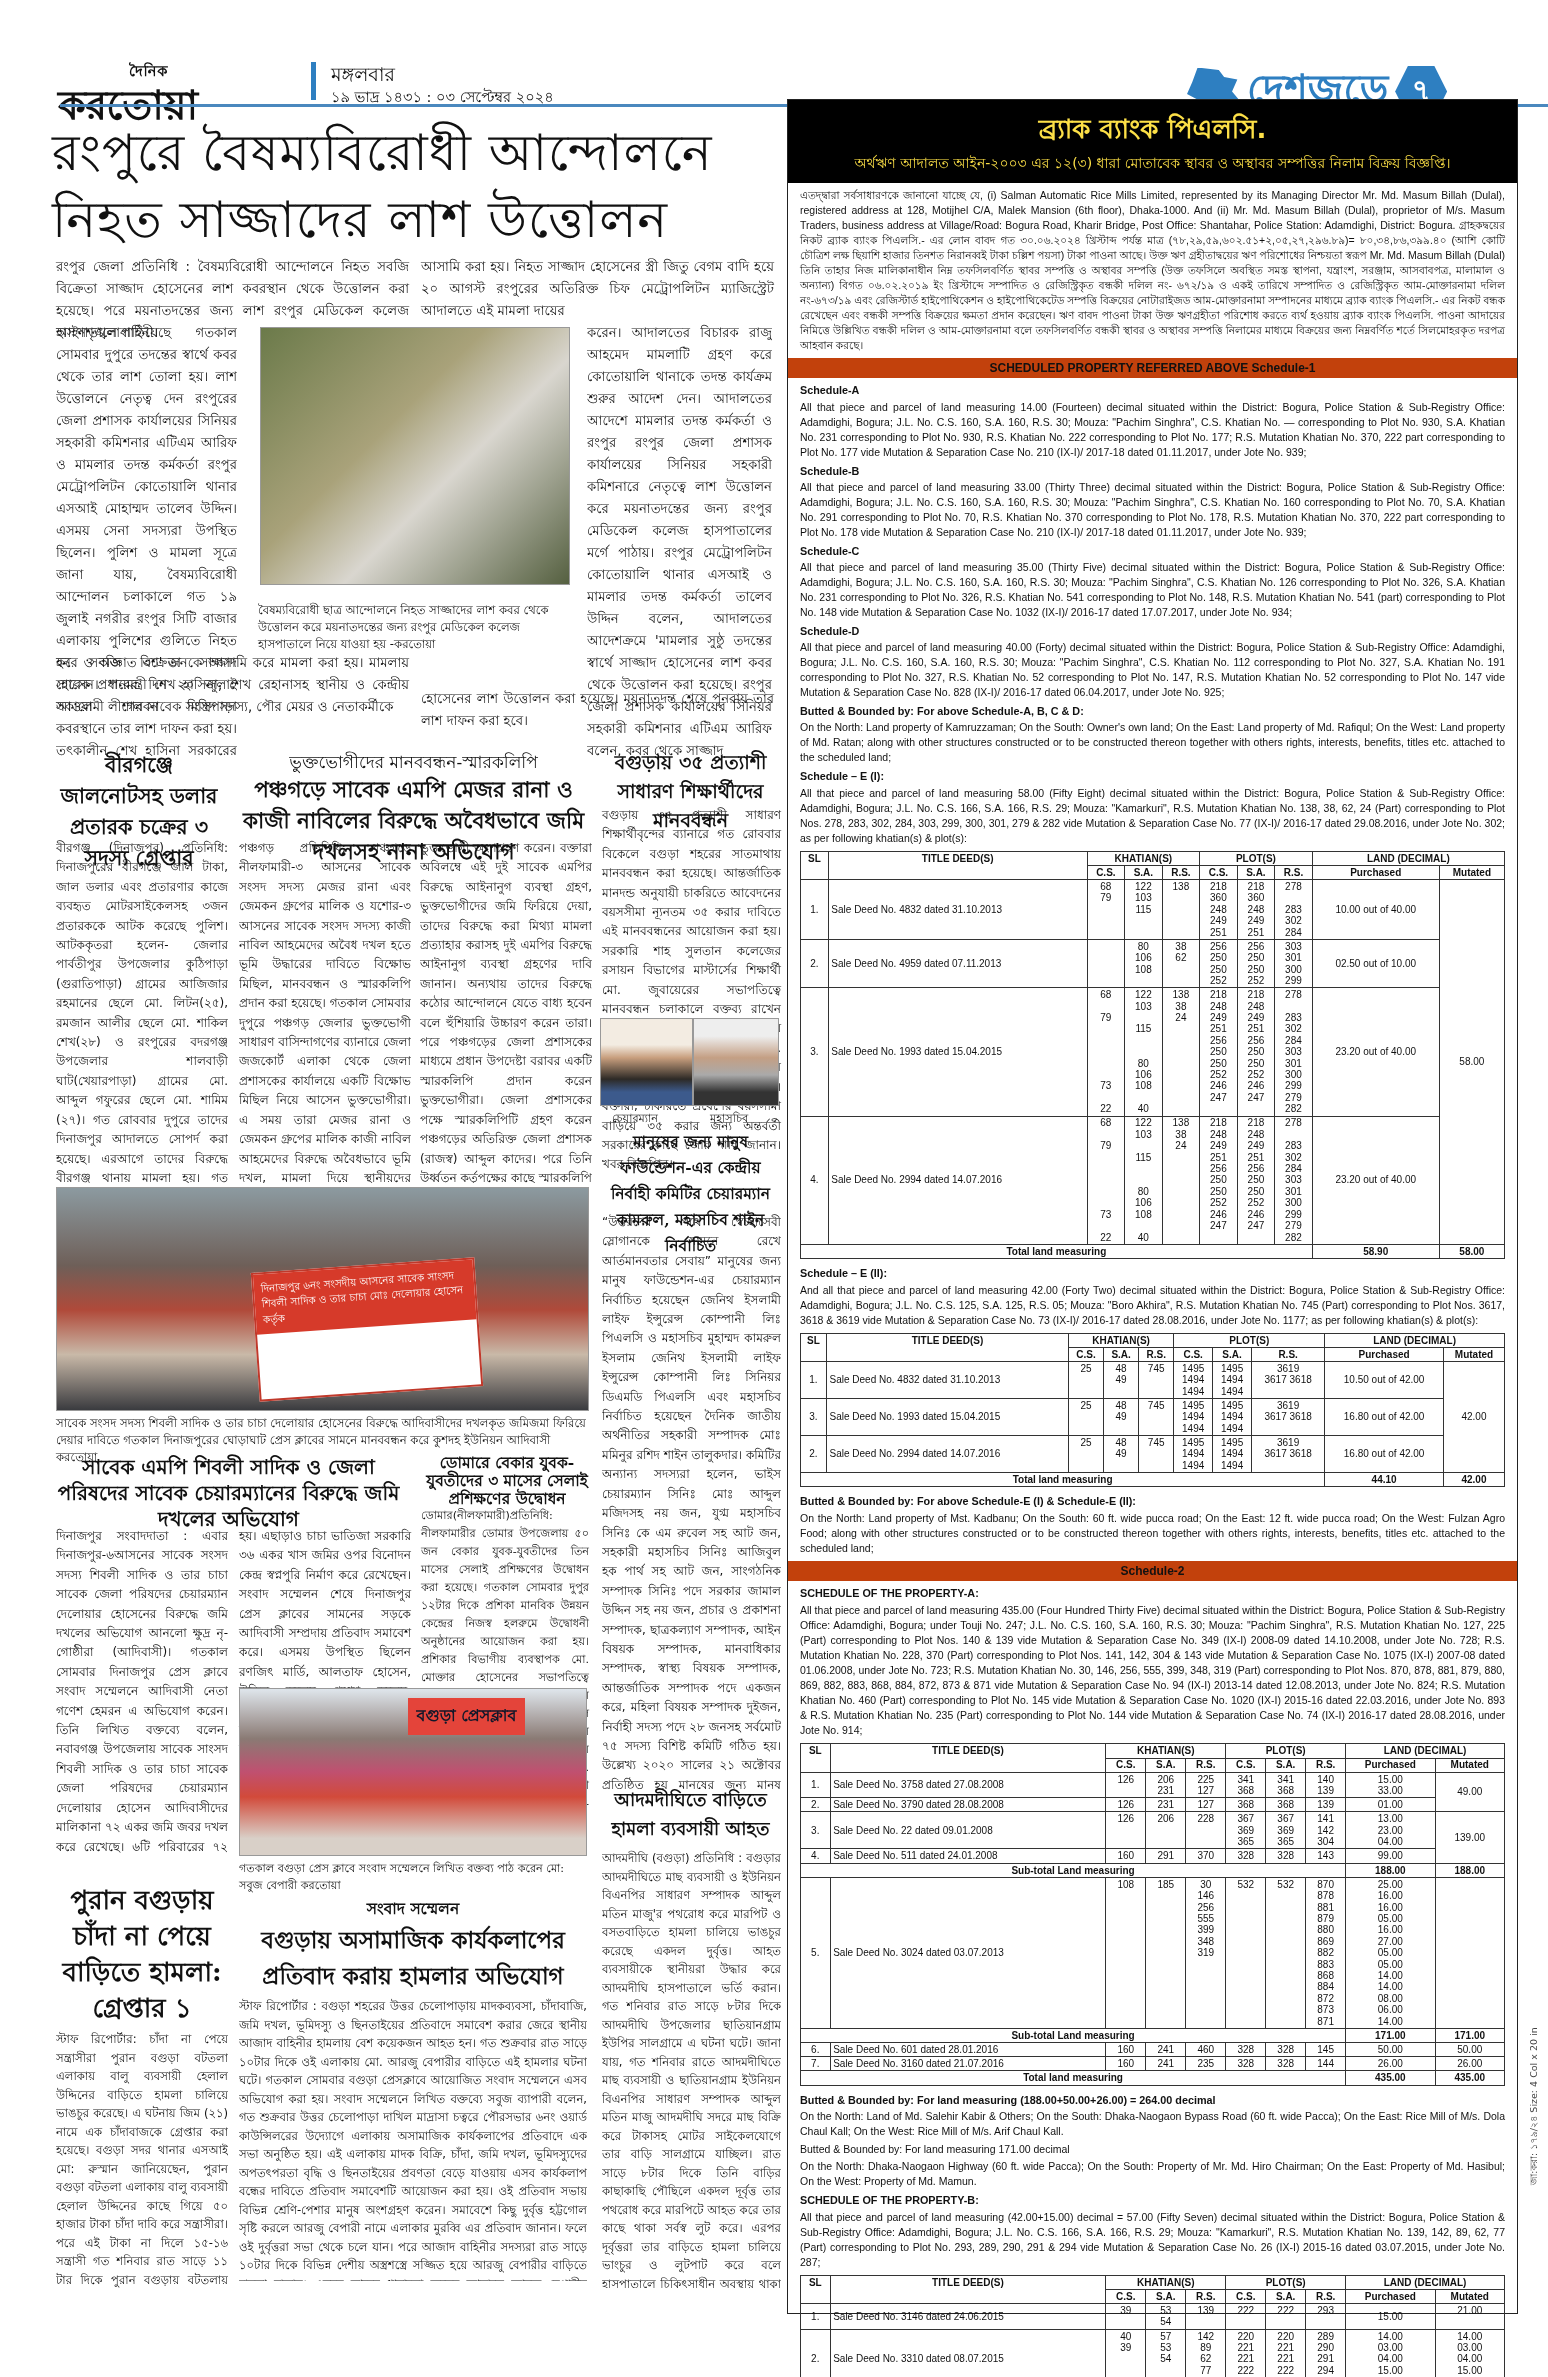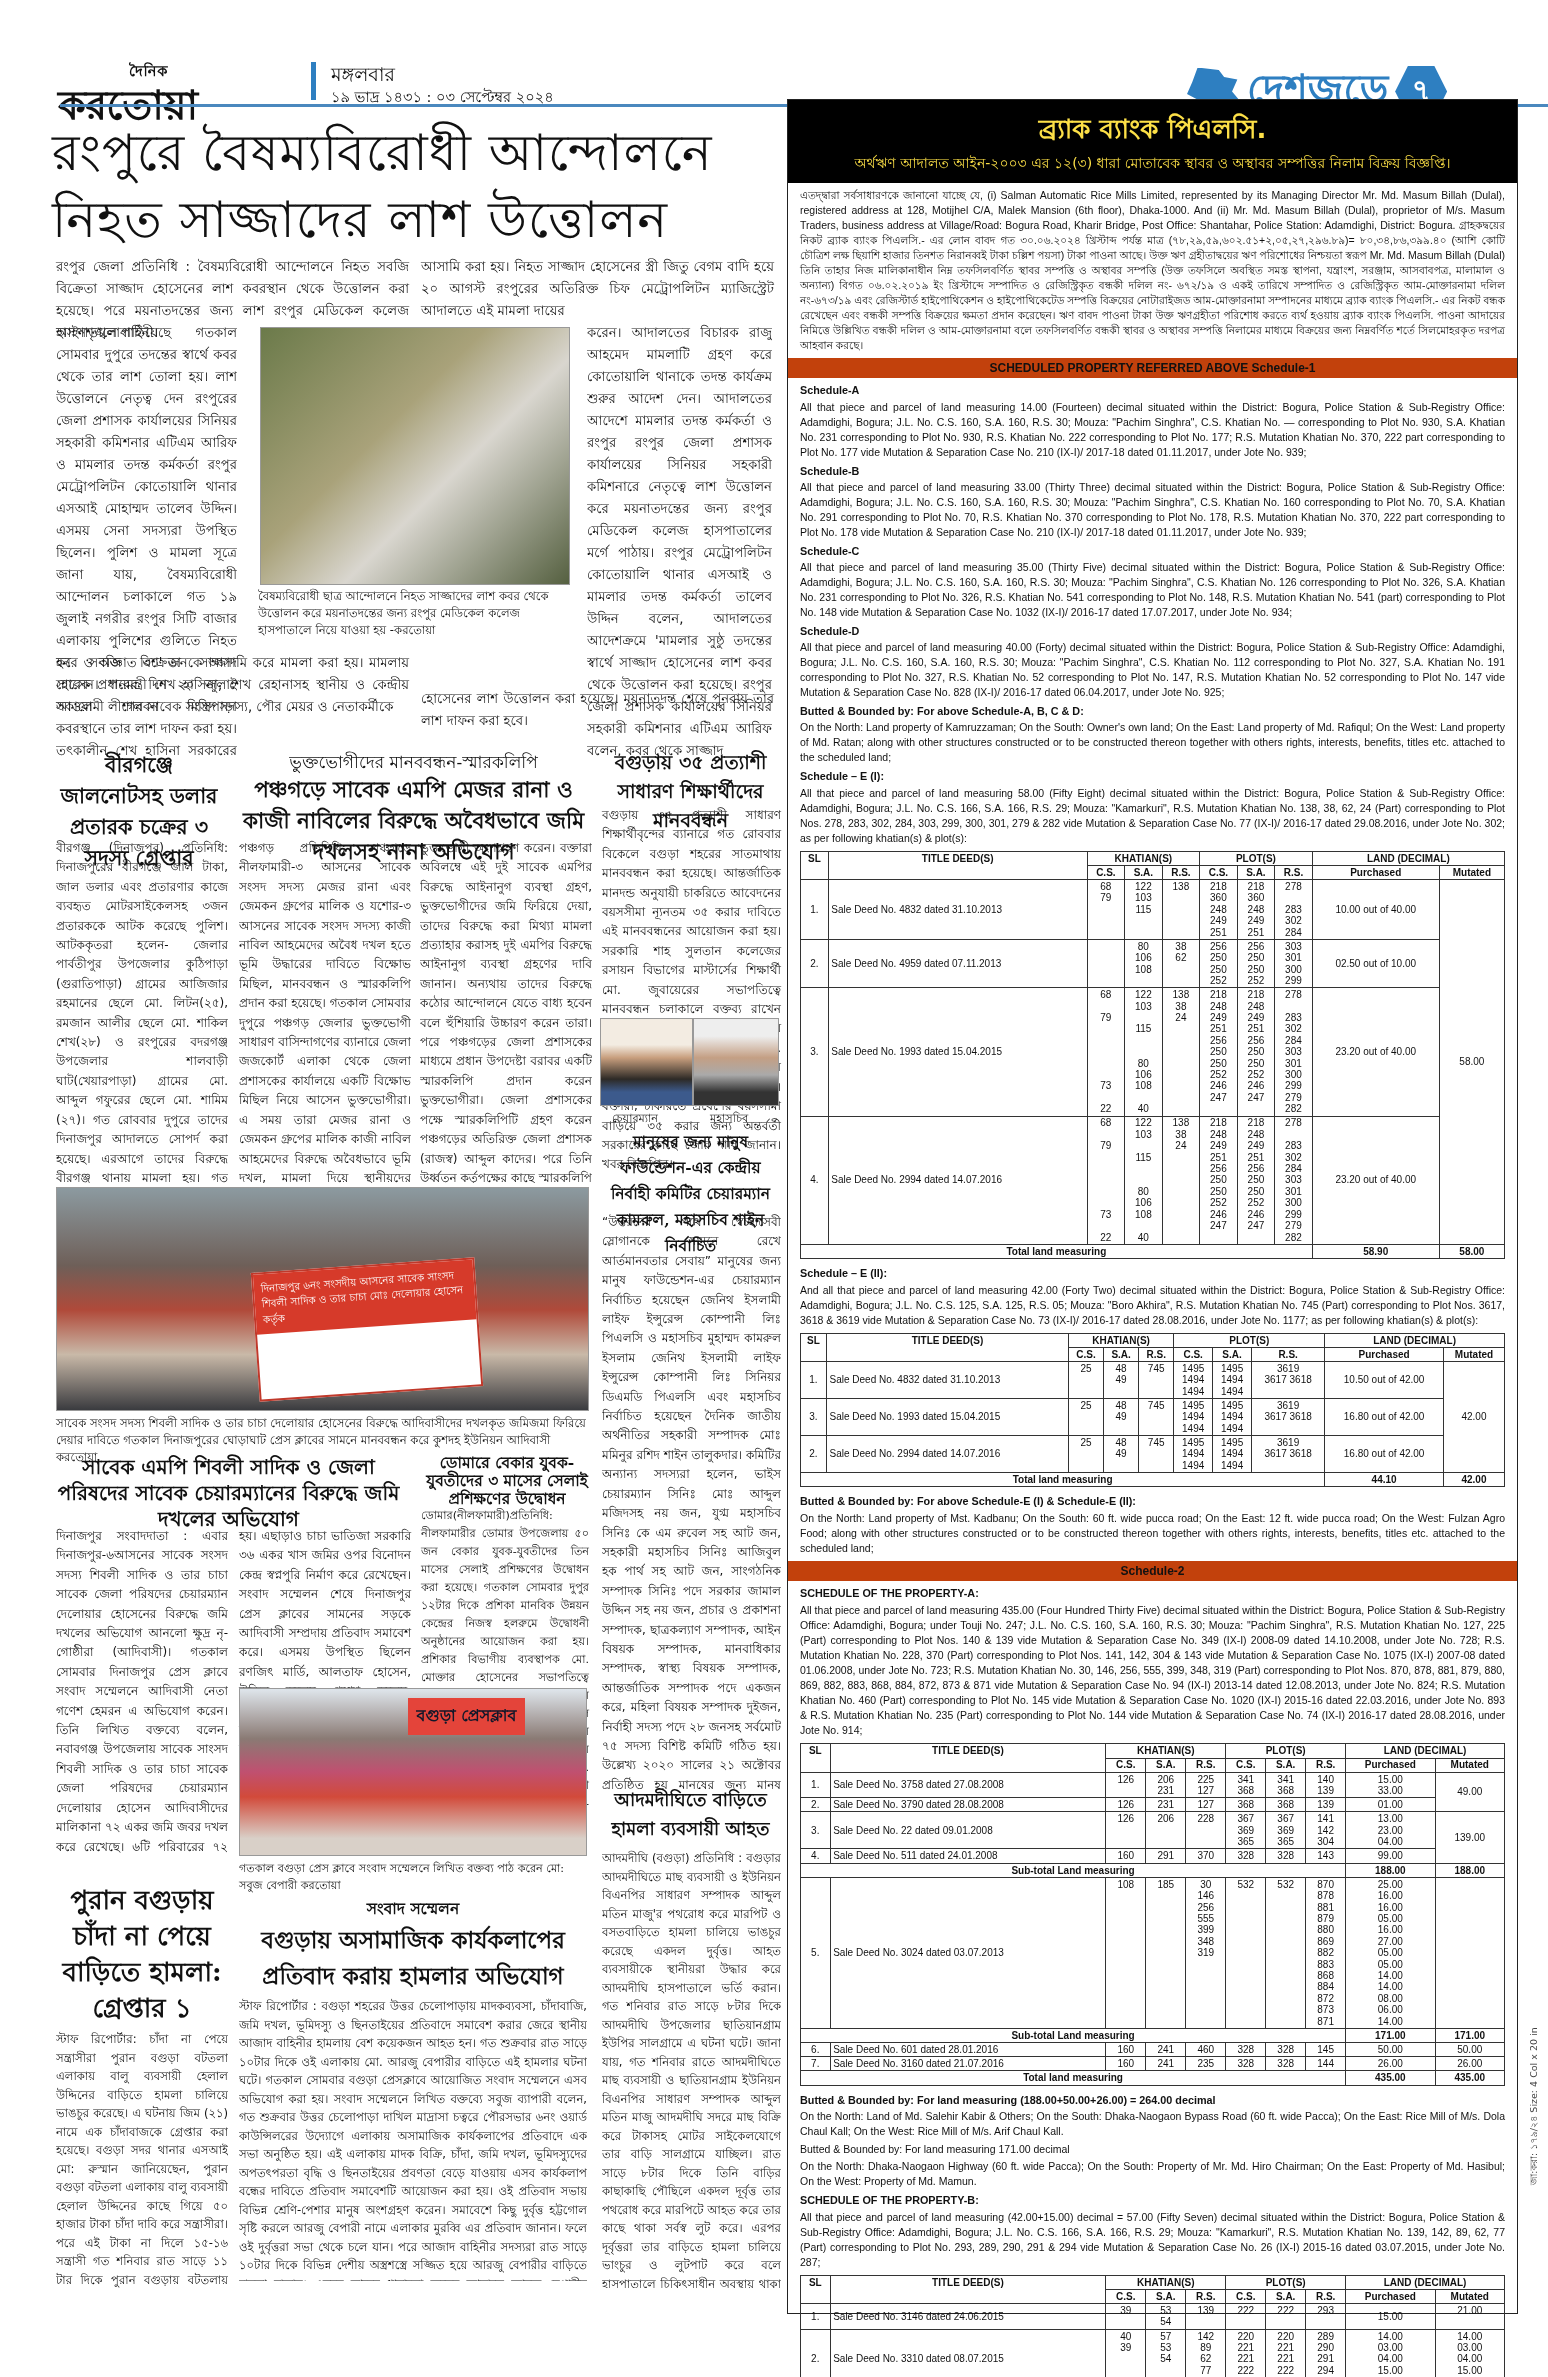--- a/index.html
+++ b/index.html
@@ -55,21 +55,21 @@
 <div class="abs rule"></div>
 
 <div class="abs lead-h">
   <div>রংপুরে বৈষম্যবিরোধী আন্দোলনে</div>
   <div>নিহত সাজ্জাদের লাশ উত্তোলন</div>
 </div>
 <div class="col" style="left:56px;top:256px;width:353px">রংপুর জেলা প্রতিনিধি : বৈষম্যবিরোধী আন্দোলনে নিহত সবজি বিক্রেতা সাজ্জাদ হোসেনের লাশ কবরস্থান থেকে উত্তোলন করা হয়েছে। পরে ময়নাতদন্তের জন্য লাশ রংপুর মেডিকেল কলেজ হাসপাতালে পাঠিয়েছে</div>
 <div class="col" style="left:421px;top:256px;width:353px">আসামি করা হয়। নিহত সাজ্জাদ হোসেনের স্ত্রী জিতু বেগম বাদি হয়ে ২০ আগস্ট রংপুরের অতিরিক্ত চিফ মেট্রোপলিটন ম্যাজিস্ট্রেট আদালতে এই মামলা দায়ের</div>
 <div class="col" style="left:56px;top:322px;width:181px;height:434px;overflow:hidden">আইনশৃঙ্খলাবাহিনী। গতকাল সোমবার দুপুরে তদন্তের স্বার্থে কবর থেকে তার লাশ তোলা হয়। লাশ উত্তোলনে নেতৃত্ব দেন রংপুরের জেলা প্রশাসক কার্যালয়ের সিনিয়র সহকারী কমিশনার এটিএম আরিফ ও মামলার তদন্ত কর্মকর্তা রংপুর মেট্রোপলিটন কোতোয়ালি থানার এসআই মোহাম্মদ তালেব উদ্দিন। এসময় সেনা সদস্যরা উপস্থিত ছিলেন। পুলিশ ও মামলা সূত্রে জানা যায়, বৈষম্যবিরোধী আন্দোলন চলাকালে গত ১৯ জুলাই নগরীর রংপুর সিটি বাজার এলাকায় পুলিশের গুলিতে নিহত হন সবজি বিক্রেতা সাজ্জাদ হোসেন। পরের দিন ২০ জুলাই সকালে শালবন মিস্ত্রিপাড়া কবরস্থানে তার লাশ দাফন করা হয়। তৎকালীন শেখ হাসিনা সরকারের পতন হওয়ার এক মাস পর ৫৭ জনের নাম উল্লেখ</div>
 <div class="photo" style="left:260px;top:327px;width:310px;height:258px"></div>
-<div class="caption" style="left:258px;top:588px;width:314px">বৈষম্যবিরোধী ছাত্র আন্দোলনে নিহত সাজ্জাদের লাশ কবর থেকে উত্তোলন করে ময়নাতদন্তের জন্য রংপুর মেডিকেল কলেজ হাসপাতালে নিয়ে যাওয়া হয় -করতোয়া</div>
+<div class="caption" style="left:258px;top:602px;width:314px">বৈষম্যবিরোধী ছাত্র আন্দোলনে নিহত সাজ্জাদের লাশ কবর থেকে উত্তোলন করে ময়নাতদন্তের জন্য রংপুর মেডিকেল কলেজ হাসপাতালে নিয়ে যাওয়া হয় -করতোয়া</div>
 <div class="col" style="left:587px;top:322px;width:185px;height:434px;overflow:hidden">করেন। আদালতের বিচারক রাজু আহমেদ মামলাটি গ্রহণ করে কোতোয়ালি থানাকে তদন্ত কার্যক্রম শুরুর আদেশ দেন। আদালতের আদেশে মামলার তদন্ত কর্মকর্তা ও রংপুর রংপুর জেলা প্রশাসক কার্যালয়ের সিনিয়র সহকারী কমিশনারে নেতৃত্বে লাশ উত্তোলন করে ময়নাতদন্তের জন্য রংপুর মেডিকেল কলেজ হাসপাতালের মর্গে পাঠায়। রংপুর মেট্রোপলিটন কোতোয়ালি থানার এসআই ও মামলার তদন্ত কর্মকর্তা তালেব উদ্দিন বলেন, আদালতের আদেশক্রমে 'মামলার সুষ্ঠু তদন্তের স্বার্থে সাজ্জাদ হোসেনের লাশ কবর থেকে উত্তোলন করা হয়েছে। রংপুর জেলা প্রশাসক কার্যালয়ের সিনিয়র সহকারী কমিশনার এটিএম আরিফ বলেন, কবর থেকে সাজ্জাদ</div>
 <div class="col" style="left:56px;top:652px;width:353px">করে ও অজ্ঞাত ৩শ' জনকে আসামি করে মামলা করা হয়। মামলায় সাবেক প্রধানমন্ত্রী শেখ হাসিনা, শেখ রেহানাসহ স্থানীয় ও কেন্দ্রীয় আওয়ামী লীগের সাবেক সংসদ সদস্য, পৌর মেয়র ও নেতাকর্মীকে</div>
 <div class="col" style="left:421px;top:688px;width:353px">হোসেনের লাশ উত্তোলন করা হয়েছে। ময়নাতদন্ত শেষে পুনরায় তার লাশ দাফন করা হবে।</div>
 
 <div class="hd" style="left:53px;top:750px;width:172px;font-size:20.6px;line-height:31px">বীরগঞ্জে জালনোটসহ ডলার প্রতারক চক্রের ৩ সদস্য গ্রেপ্তার</div>
 <div class="col" style="left:56px;top:839px;width:172px;height:344px;overflow:hidden;font-size:12px;line-height:19.4px">বীরগঞ্জ (দিনাজপুর) প্রতিনিধি: দিনাজপুরের বীরগঞ্জে জাল টাকা, জাল ডলার এবং প্রতারণার কাজে ব্যবহৃত মোটরসাইকেলসহ ৩জন প্রতারককে আটক করেছে পুলিশ। আটককৃতরা হলেন- জেলার পার্বতীপুর উপজেলার কুঠিপাড়া (গুরাতিপাড়া) গ্রামের আজিজার রহমানের ছেলে মো. লিটন(২৫), রমজান আলীর ছেলে মো. শাকিল শেখ(২৮) ও রংপুরের বদরগঞ্জ উপজেলার শালবাড়ী ঘাট(খেয়ারপাড়া) গ্রামের মো. আব্দুল গফুরের ছেলে মো. শামিম (২৭)। গত রোববার দুপুরে তাদের দিনাজপুর আদালতে সোপর্দ করা হয়েছে। এরআগে তাদের বিরুদ্ধে বীরগঞ্জ থানায় মামলা হয়। গত রোববার সন্ধ্যায় বীরগঞ্জ থানার ভারপ্রাপ্ত কর্মকর্তা মুজিবুর রহমান মিডিয়া সেলের মাধ্যমে জানান, গত শুক্রবার দিবাগত গভীররাতে উপজেলার ভোগনগর ইউনিয়নের ধুলাউরী এলাকায় অভিযান চালিয়ে শাহজাহান আলীর মার্কেটের সামনে থেকে তাদের আটক করা হয়। এসময় তাদের দেহ তল্লাশি করে এক হাজার টাকার নোট ২৬০টি, এক ডলারের জাল নোট ১০১টি এবং প্রতারণার কাজে ব্যবহৃত ১টি পুরাতন রেজিস্ট্রেশনবিহীন এনএস ১২৫সিসি বাজাজ কোম্পানীর পালসার মোটরসাইকেল ও ৩টি মোবাইল সেট উদ্ধার করা হয়েছে।</div>
 
 <div class="hd" style="left:237px;top:750px;width:353px;font-size:17px;line-height:24px;font-weight:normal">ভুক্তভোগীদের মানববন্ধন-স্মারকলিপি</div>
 <div class="hd" style="left:237px;top:774px;width:353px;font-size:21.5px;line-height:31px">পঞ্চগড়ে সাবেক এমপি মেজর রানা ও কাজী নাবিলের বিরুদ্ধে অবৈধভাবে জমি দখলসহ নানা অভিযোগ</div>
 <div class="col" style="left:239px;top:839px;width:172px;height:344px;overflow:hidden;font-size:12px;line-height:19.4px">পঞ্চগড় প্রতিনিধি: পঞ্চগড়ে নীলফামারী-৩ আসনের সাবেক সংসদ সদস্য মেজর রানা এবং জেমকন গ্রুপের মালিক ও যশোর-৩ আসনের সাবেক সংসদ সদস্য কাজী নাবিল আহমেদের অবৈধ দখল হতে ভূমি উদ্ধারের দাবিতে বিক্ষোভ মিছিল, মানববন্ধন ও স্মারকলিপি প্রদান করা হয়েছে। গতকাল সোমবার দুপুরে পঞ্চগড় জেলার ভুক্তভোগী সাধারণ বাসিন্দাগণের ব্যানারে জেলা জজকোর্ট এলাকা থেকে জেলা প্রশাসকের কার্যালয়ে একটি বিক্ষোভ মিছিল নিয়ে আসেন ভুক্তভোগীরা। এ সময় তারা মেজর রানা ও জেমকন গ্রুপের মালিক কাজী নাবিল আহমেদের বিরুদ্ধে অবৈধভাবে ভূমি দখল, মামলা দিয়ে স্থানীয়দের হয়রানি, মন্দির দখল, নদী দখলের প্রতিবাদ জানিয়ে বিভিন্ন স্লোগান দিতে থাকেন। পরে জেলা প্রশাসকের কার্যালয়ের চত্বরে ঘন্টাব্যাপী মানববন্ধন কর্মসূচি পালন করেন ভুক্তভোগীরা। মানববন্ধনে ভুক্তভোগী আলী আমজাদ, মাহজেবিন মনসুর, মুসলেহার রহমান প্রধান ফুলু, মোফাজ্জল হক, বিরেন্দ্রনাথ সিংহ, মখলেসুর রহমান প্রধান প্রমুখ বক্তব্য রাখেন। মানববন্ধনে জেলার তেতুঁলিয়া, সদর ও আটোয়ারী উপজেলার বিভিন্ন এলাকার শতাধিক</div>

